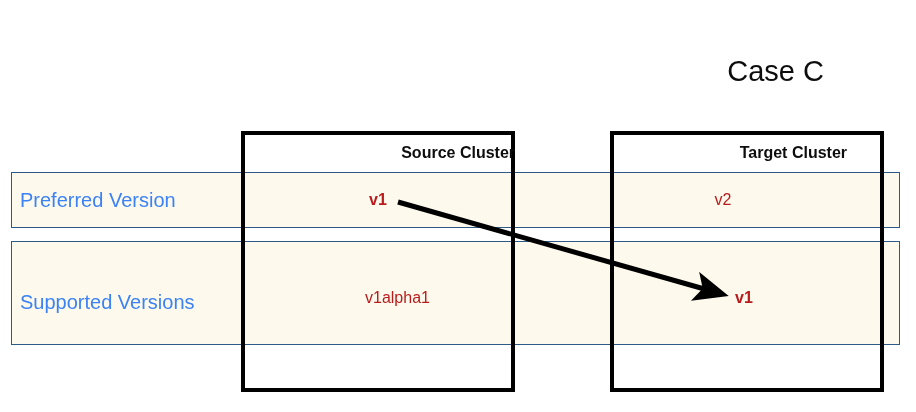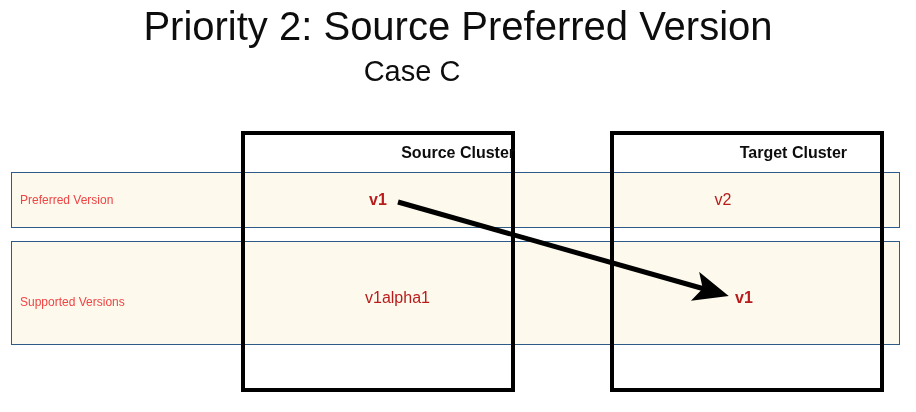--- a/index.html
+++ b/index.html
@@ -30,21 +30,21 @@
     line-height: 48px;
     font-weight: 400;
     color: #0d0d0d;
     white-space: nowrap;
   }
   #subtitle {
     position: absolute;
     left: 0;
     top: 54px;
     width: 824px;
-    text-align: center;
+    text-align: right;
     font-size: 29px;
     line-height: 34px;
     font-weight: 400;
     color: #0d0d0d;
     white-space: nowrap;
   }
 
   
   .row-band {
     position: absolute;
@@ -61,24 +61,24 @@
   #row-band-supported {
     left: 11px;
     top: 241px;
     width: 889px;
     height: 104px;
   }
 
   .row-label {
     position: absolute;
     left: 20px;
-    font-size: 12px;
+    font-size: 20px;
     line-height: 20px;
     font-weight: 400;
-    color: #ef4444;
+    color: #3b82f6;
     white-space: nowrap;
   }
   #label-preferred { top: 190px; }
   #label-supported { top: 292px; }
 
   
   .cluster-box {
     position: absolute;
     top: 131px;
     height: 261px;
@@ -156,21 +156,20 @@
     width: 916px;
     height: 412px;
     pointer-events: none;
   }
 </style>
 </head>
 <body>
 
 <div id="slide">
 
-  <div id="title">Priority 2: Source Preferred Version</div>
   <div id="subtitle">Case C</div>
 
   <div id="row-band-preferred" class="row-band"></div>
   <div id="row-band-supported" class="row-band"></div>
 
   <div id="label-preferred" class="row-label">Preferred Version</div>
   <div id="label-supported" class="row-label">Supported Versions</div>
 
   <div id="cluster-box-source" class="cluster-box"></div>
   <div id="cluster-box-target" class="cluster-box"></div>

